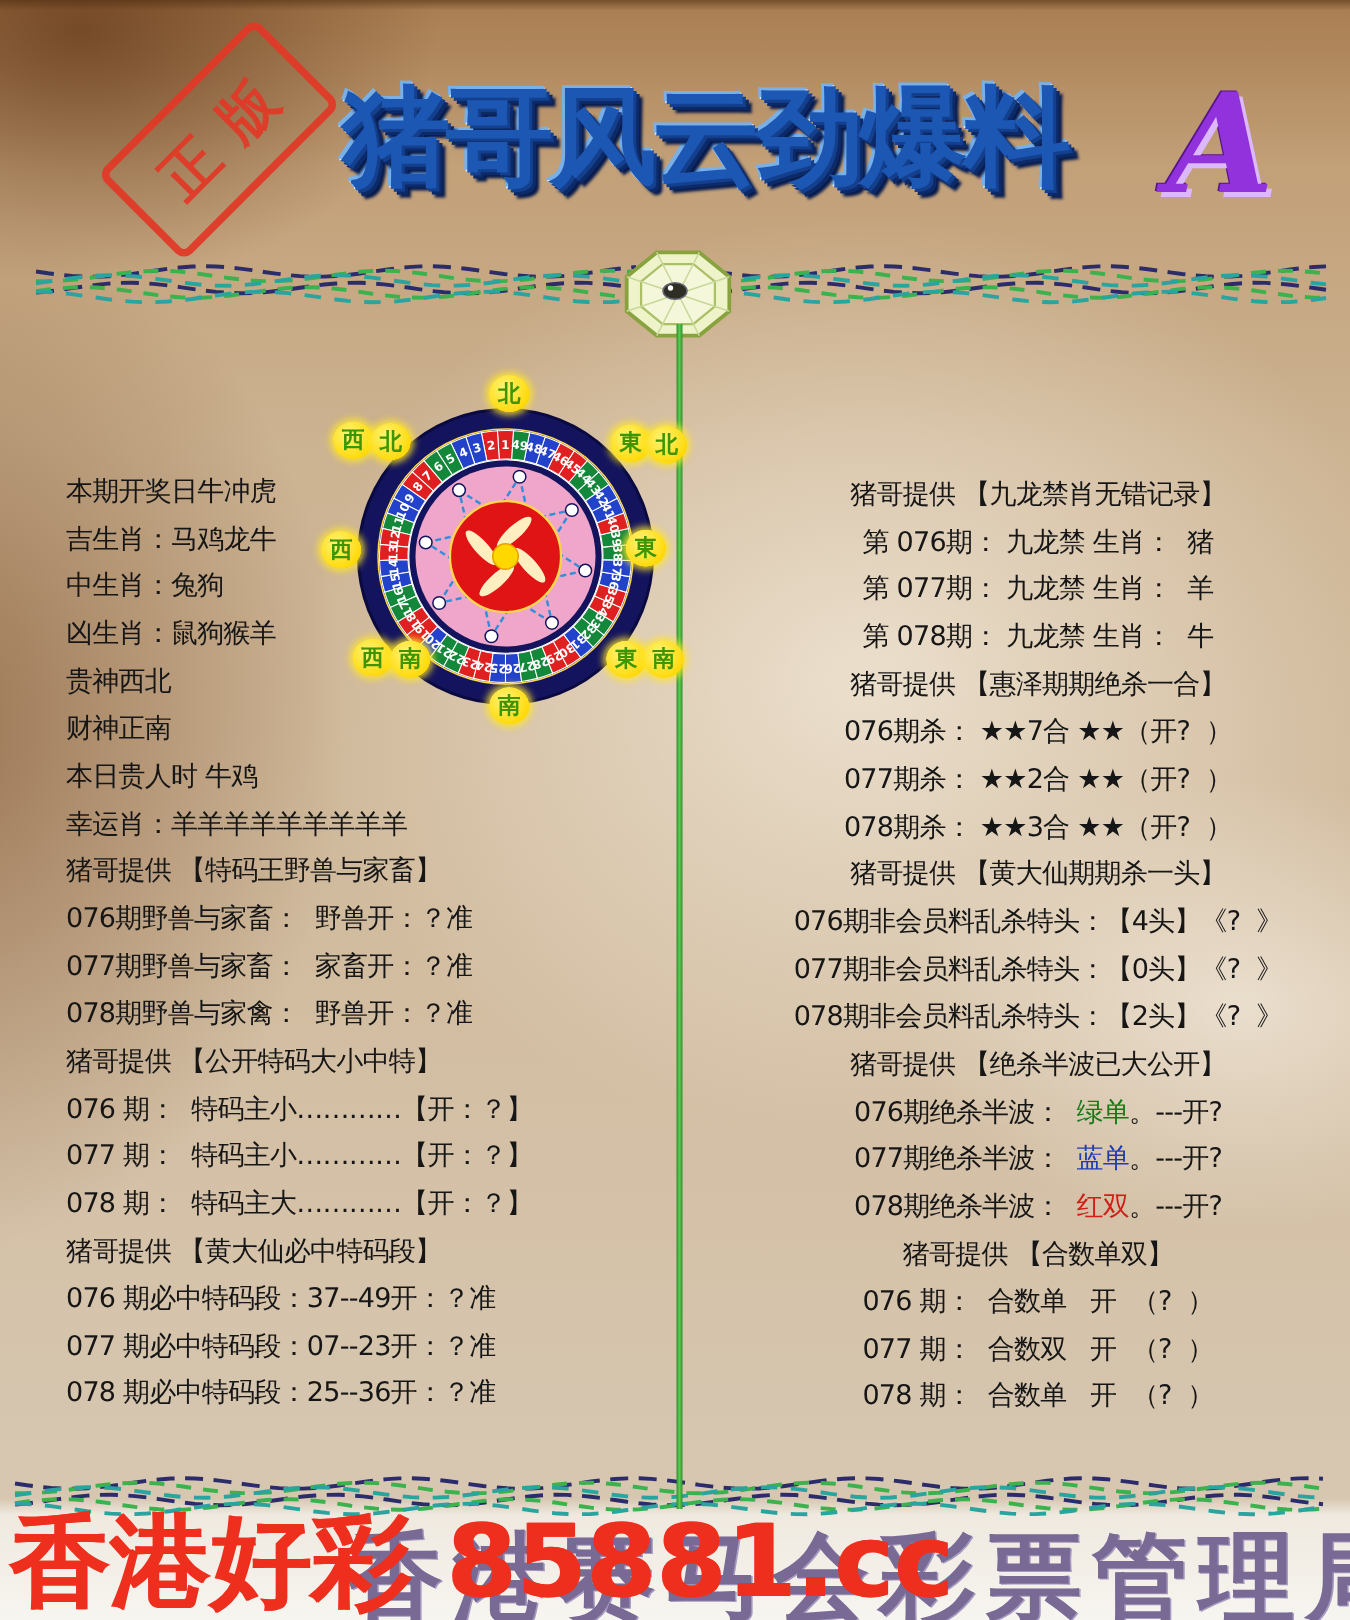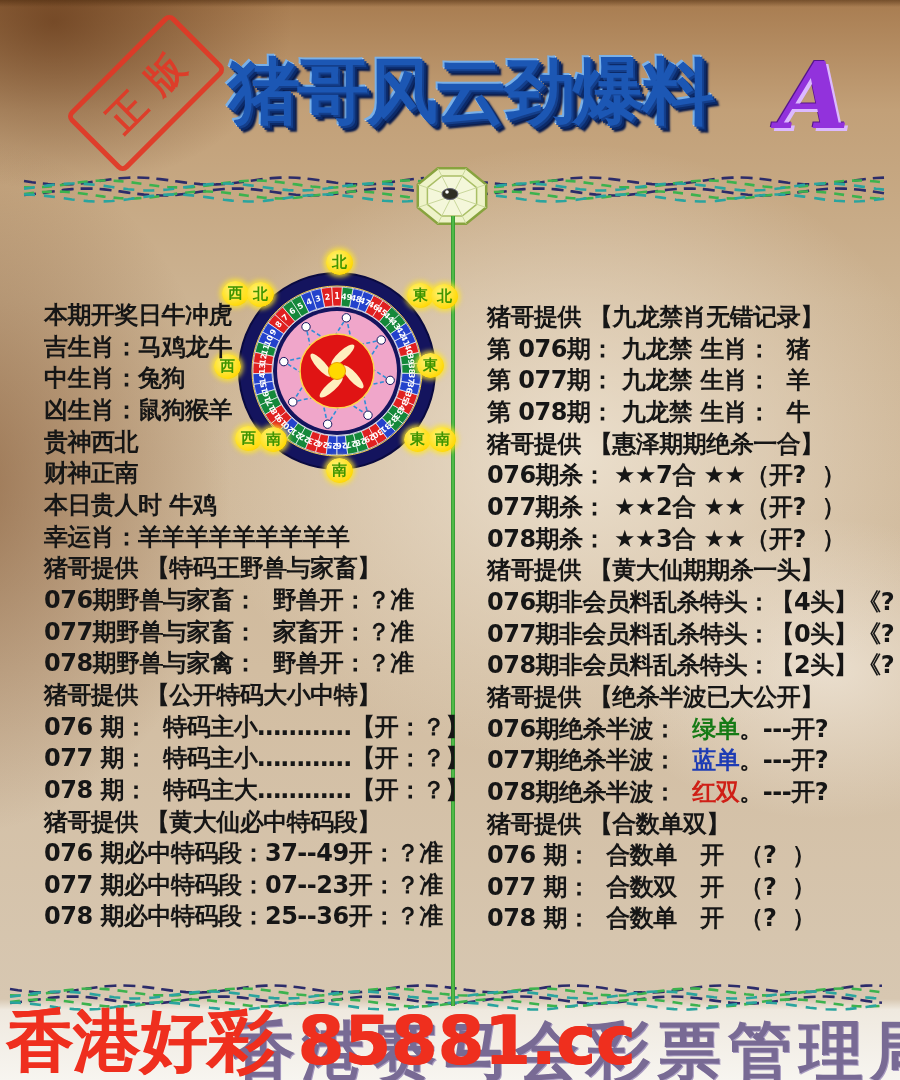--- a/index.html
+++ b/index.html
@@ -31,24 +31,24 @@
   #edition{position:absolute;left:778px;top:42px;
     font-family:"DejaVu Serif",serif;font-style:italic;font-weight:bold;font-size:92px;
     color:#9232dc;text-shadow:3px 3px 0 #dcb9ff,-1px -1px 0 #55148c;}
 
   
   svg.layer{position:absolute;left:0;top:0;pointer-events:none;}
   #vline{position:absolute;left:451px;top:216px;width:4px;height:790px;
     background:linear-gradient(90deg,#2f8f2f,#5bc94f 50%,#2f8f2f);}
 
   
-  .col{position:absolute;white-space:pre;color:#161616;font-weight:bold;
-       font-size:24px;line-height:31.65px;letter-spacing:-0.5px;}
+  .col{position:absolute;white-space:pre;color:#161616;font-weight:normal;
+       font-size:18px;line-height:31.65px;letter-spacing:-0.5px;margin-top:12px;}
   #leftcol{left:44px;top:300px;width:412px;}
-  #rightcol{left:487px;top:302px;width:410px;}
+  #rightcol{left:487px;top:302px;width:410px;text-align:center;}
   .c-green{color:#157a15;}
   .c-blue{color:#1e3cb4;}
   .c-red{color:#cf1f16;}
 
   
   .dirblob{position:absolute;width:27px;height:25px;margin-left:-14px;margin-top:-13px;
     background:radial-gradient(circle at 40% 35%,#fff47a,#ffd803 75%);
     border-radius:50%;display:flex;align-items:center;justify-content:center;
     color:#3f9400;font-size:15px;font-weight:bold;
     box-shadow:0 0 5px 2px rgba(255,230,40,.85);}

